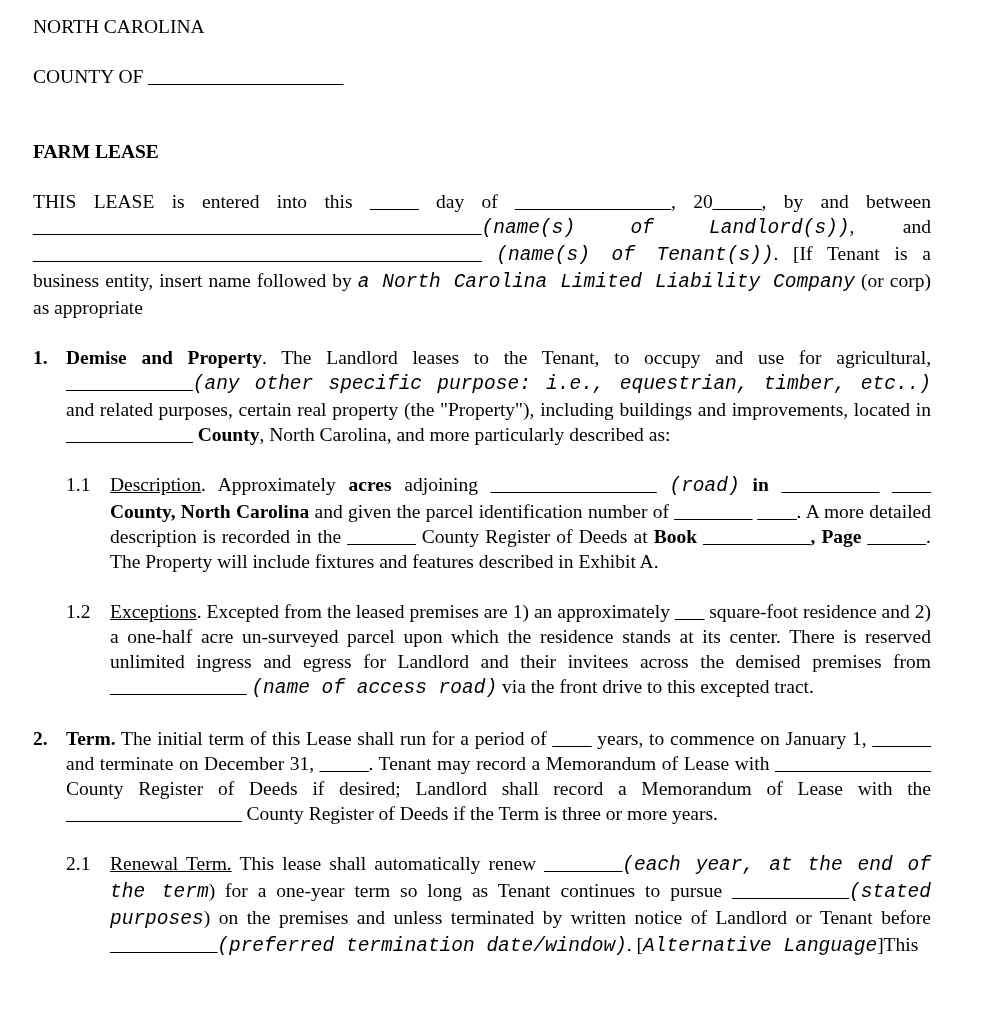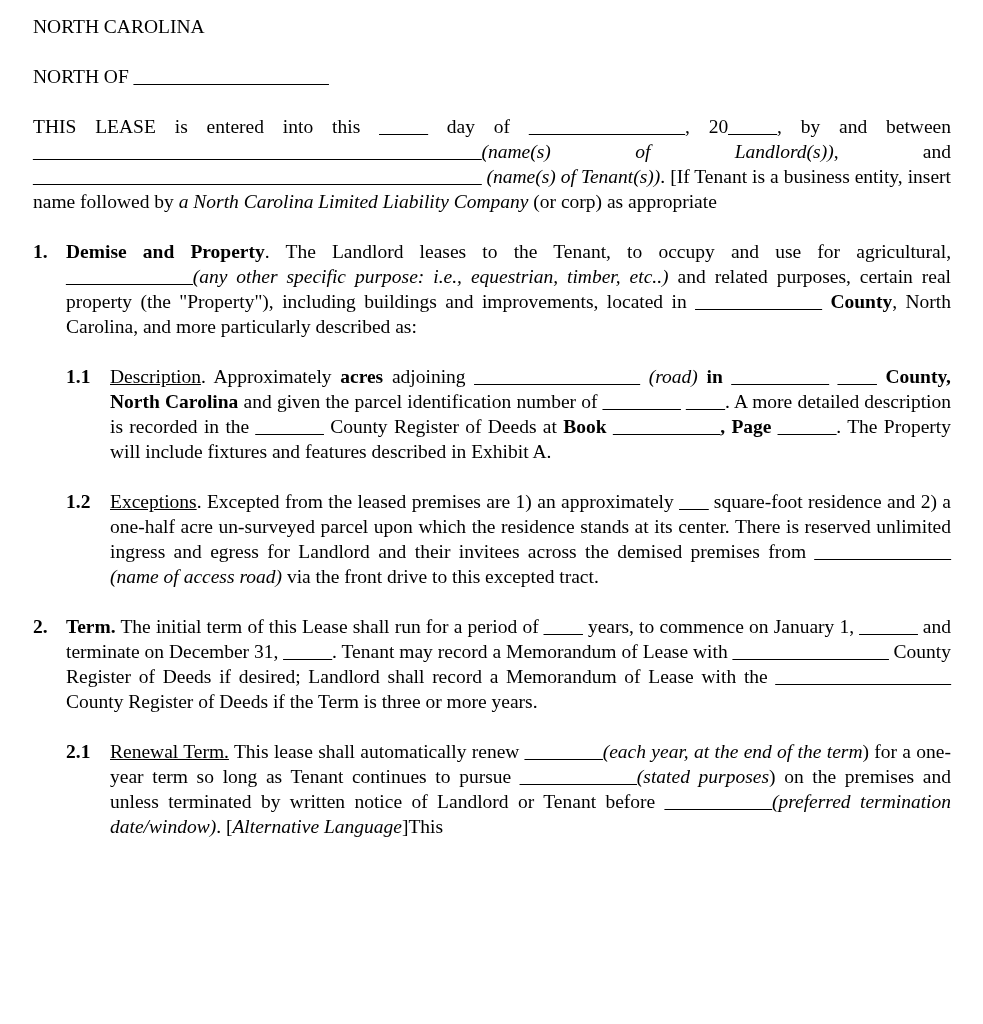--- a/index.html
+++ b/index.html
@@ -3,41 +3,42 @@
 <meta charset="utf-8">
 <style>
   html, body { margin: 0; padding: 0; background: #ffffff; }
   body {
     width: 983px; height: 1024px; overflow: hidden;
     color: #000000;
     font-family: "Liberation Serif", serif;
     font-size: 19.5px;
     line-height: 25px;
   }
-  .page { padding: 14px 32px 0 33px; box-sizing: border-box; }
+  .page { padding: 14px 52px 0 33px; box-sizing: border-box; }
   p { margin: 25px 0 0 0; text-align: justify; }
   p:first-child { margin-top: 0; }
   p.farm { margin-top: 50px; font-weight: bold; }
   p.sec { padding-left: 33px; }
   p.sec > .num { display: inline-block; width: 33px; margin-left: -33px; font-weight: bold; }
   p.sub { padding-left: 77px; }
-  p.sub > .num { display: inline-block; width: 44px; margin-left: -44px; font-weight: bold; }
+  p.sub > .num { display: inline-block; width: 44px; margin-left: -44px; }
   .run-r { }
   .run-b { font-weight: bold; }
-  .run-i { font-style: italic; }
+  .run-i { font-style: italic; font-family: Liberation Mono, monospace; }
   .run-u { text-decoration: underline; margin-top: 40px; }
   .run-bl { letter-spacing: 0; text-decoration: underline; }
 </style>
 </head>
 <body>
 
 <div class="page">
   <div id="doc">
       <p class="plain"><span class="run-r">NORTH CAROLINA</span></p>
-      <p class="plain"><span class="run-r">NORTH OF </span><span class="run-bl">____________________</span></p>
+      <p class="plain"><span class="run-r">COUNTY OF </span><span class="run-bl">____________________</span></p>
+      <p class="farm"><span class="run-b">FARM LEASE</span></p>
       <p class="plain"><span class="run-r">THIS LEASE is entered into this </span><span class="run-bl">_____</span><span class="run-r"> day of </span><span class="run-bl">________________</span><span class="run-r">, 20</span><span class="run-bl">_____</span><span class="run-r">, by and between </span><span class="run-bl">______________________________________________</span><span class="run-i">(name(s) of Landlord(s))</span><span class="run-r">, and </span><span class="run-bl">______________________________________________</span><span class="run-r"> </span><span class="run-i">(name(s) of Tenant(s))</span><span class="run-r">. [If Tenant is a business entity, insert name followed by </span><span class="run-i">a North Carolina Limited Liability Company</span><span class="run-r"> (or corp) as appropriate</span></p>
       <p class="sec"><span class="num">1.</span><span class="run-b">Demise and Property</span><span class="run-r">.  The Landlord leases to the Tenant, to occupy and use for agricultural, </span><span class="run-bl">_____________</span><span class="run-i">(any other specific purpose: i.e., equestrian, timber, etc..)</span><span class="run-r"> and related purposes, certain real property (the "Property"), including buildings and improvements, located in </span><span class="run-bl">_____________</span><span class="run-r"> </span><span class="run-b">County</span><span class="run-r">, North Carolina, and more particularly described as:</span></p>
       <p class="sub"><span class="num">1.1</span><span class="run-u">Description</span><span class="run-r">.  Approximately </span><span class="run-b">acres</span><span class="run-r"> adjoining </span><span class="run-bl">_________________</span><span class="run-r"> </span><span class="run-i">(road)</span><span class="run-r"> </span><span class="run-b">in</span><span class="run-r"> </span><span class="run-bl">__________</span><span class="run-r"> </span><span class="run-bl">____</span><span class="run-r"> </span><span class="run-b">County, North Carolina</span><span class="run-r"> and given the parcel identification number of </span><span class="run-bl">________</span><span class="run-r"> </span><span class="run-bl">____</span><span class="run-r">. A more detailed description is recorded in the </span><span class="run-bl">_______</span><span class="run-r"> County Register of Deeds at </span><span class="run-b">Book</span><span class="run-r"> </span><span class="run-bl">___________</span><span class="run-b">, Page</span><span class="run-r"> </span><span class="run-bl">______</span><span class="run-r">.   The Property will include fixtures and features described in Exhibit A.</span></p>
       <p class="sub"><span class="num">1.2</span><span class="run-u">Exceptions</span><span class="run-r">.  Excepted from the leased premises are 1) an approximately </span><span class="run-bl">___</span><span class="run-r">  square-foot residence and 2) a one-half acre un-surveyed parcel upon which the residence stands at its center. There is reserved unlimited ingress and egress for Landlord and their invitees across the demised premises from </span><span class="run-bl">______________</span><span class="run-r"> </span><span class="run-i">(name of access road)</span><span class="run-r"> via the front drive to this excepted tract.</span></p>
       <p class="sec"><span class="num">2.</span><span class="run-b">Term.</span><span class="run-r"> The initial term of this Lease shall run for a period of </span><span class="run-bl">____</span><span class="run-r"> years, to commence on January 1, </span><span class="run-bl">______</span><span class="run-r"> and terminate on December 31, </span><span class="run-bl">_____</span><span class="run-r">. Tenant may record a Memorandum of Lease with </span><span class="run-bl">________________</span><span class="run-r"> County Register of Deeds if desired; Landlord shall record a Memorandum of Lease with the </span><span class="run-bl">__________________</span><span class="run-r"> County Register of Deeds if the Term is three or more years.</span></p>
       <p class="sub"><span class="num">2.1</span><span class="run-u">Renewal Term.</span><span class="run-r">   This lease shall automatically renew </span><span class="run-bl">________</span><span class="run-i">(each year, at the end of the term</span><span class="run-r">) for a one-year term so long as Tenant continues to pursue </span><span class="run-bl">____________</span><span class="run-i">(stated purposes</span><span class="run-r">) on the premises and unless terminated by written notice of Landlord or Tenant before </span><span class="run-bl">___________</span><span class="run-i">(preferred termination date/window)</span><span class="run-r">. [</span><span class="run-i">Alternative Language</span><span class="run-r">]This</span></p>
     </div>
 </div>
 
 </body></html>

